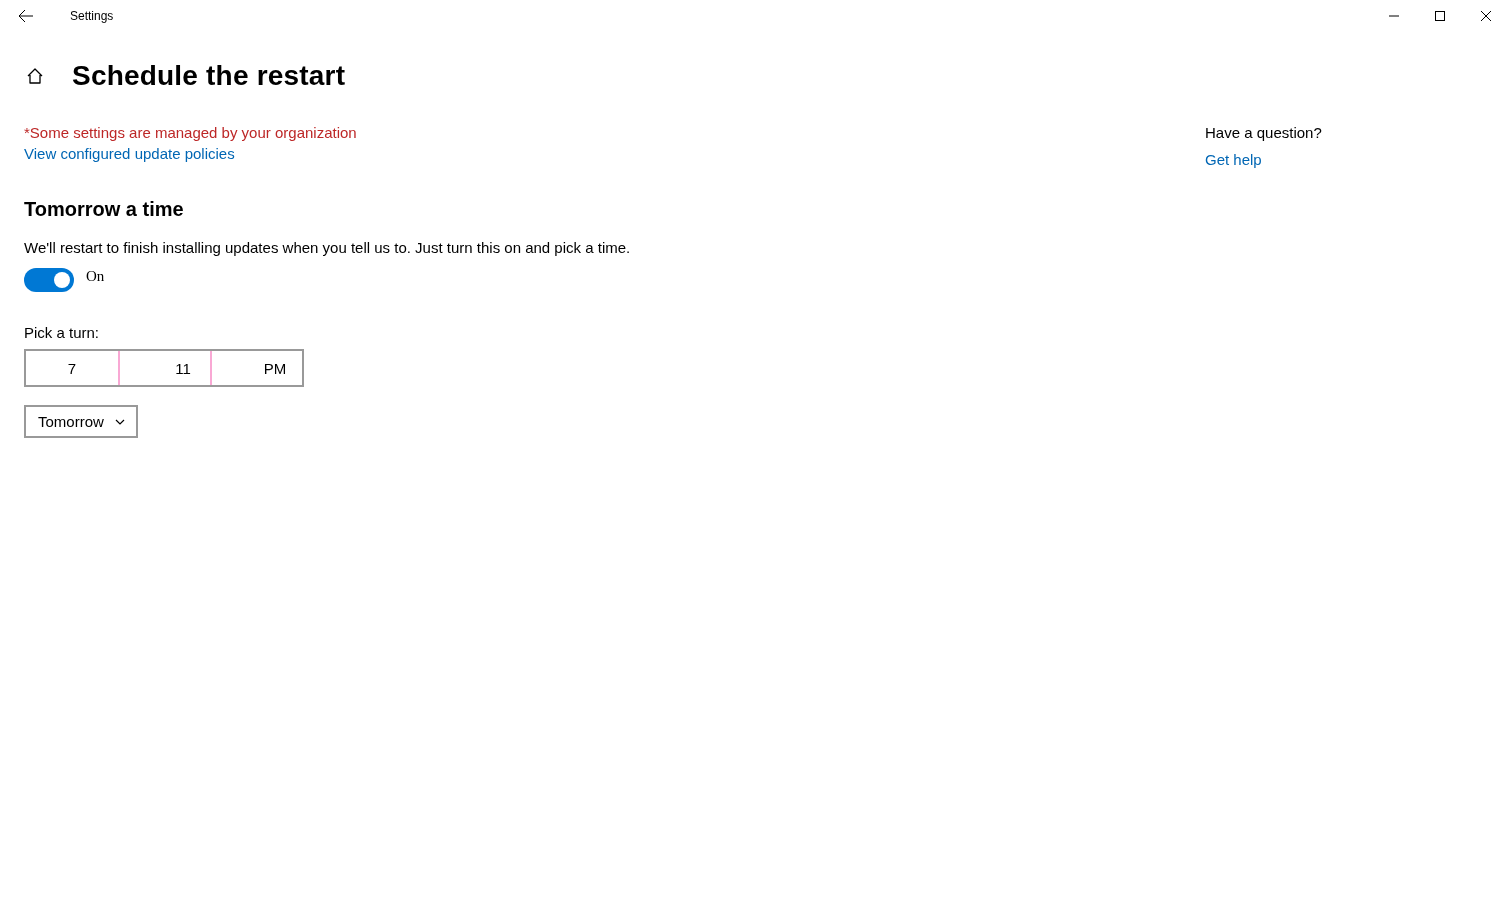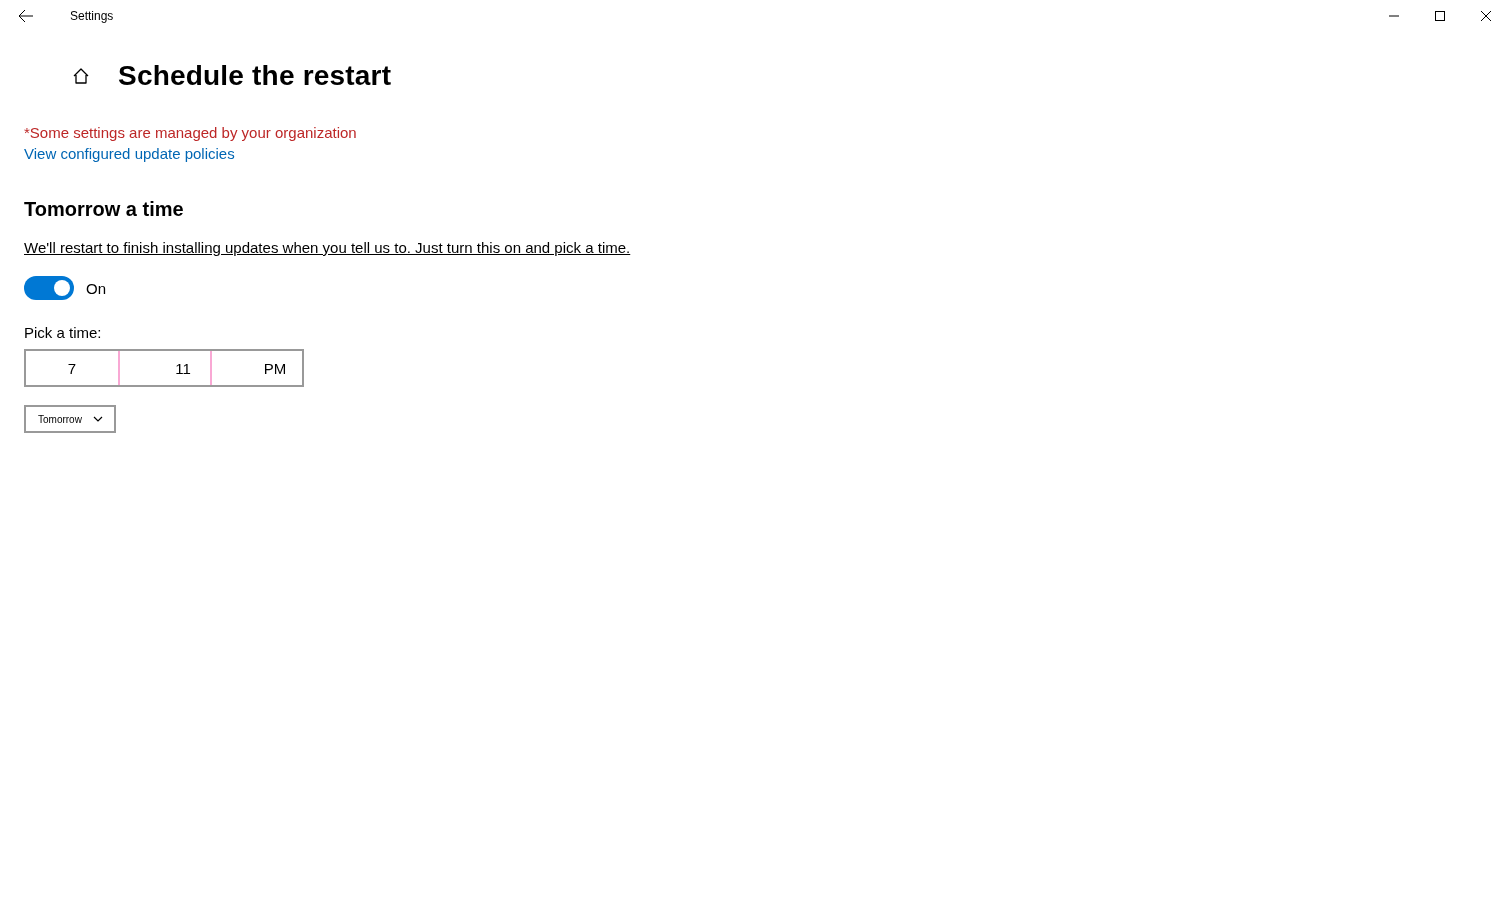--- a/index.html
+++ b/index.html
@@ -42,21 +42,20 @@
       display: flex;
       align-items: center;
       justify-content: center;
       cursor: pointer;
     }
 
     .page-header {
       display: flex;
       align-items: center;
       padding: 28px 24px 16px 24px;
-      margin-left: 46px;
     }
     .home-icon {
       width: 22px;
       height: 22px;
       display: flex;
       align-items: center;
       justify-content: center;
       cursor: pointer;
     }
     .page-title {
@@ -92,30 +91,29 @@
     }
 
     .section-title {
       font-size: 20px;
       font-weight: 600;
       margin-top: 36px;
       margin-bottom: 18px;
     }
     .section-desc {
       font-size: 15px;
-      margin-bottom: 20px;
+      margin-bottom: 12px;
       color: #000;
-      text-decoration: underline;
     }
 
     .toggle-row {
       display: flex;
-      align-items: center;
       gap: 12px;
-      margin-bottom: 24px;
+      margin-bottom: 32px;
+      font-family: Liberation Serif, serif;
     }
     .toggle {
       width: 50px;
       height: 24px;
       background: #0078d4;
       border-radius: 12px;
       position: relative;
       cursor: pointer;
     }
     .toggle-knob {
@@ -158,21 +156,21 @@
     }
 
     .day-picker {
       display: flex;
       align-items: center;
       border: 2px solid #999999;
       width: fit-content;
       padding: 6px 10px 6px 12px;
       gap: 10px;
       cursor: pointer;
-      font-size: 10px;
+      font-size: 15px;
     }
 
     .aside-heading {
       font-size: 15px;
       margin-bottom: 10px;
     }
     .aside-link {
       color: #0066b4;
       font-size: 15px;
       cursor: pointer;
@@ -224,28 +222,32 @@
     <h2 class="section-title">Tomorrow a time</h2>
     <p class="section-desc">We'll restart to finish installing updates when you tell us to. Just turn this on and pick a time.</p>
 
     <div class="toggle-row">
       <div class="toggle">
         <div class="toggle-knob"></div>
       </div>
       <span class="toggle-label">On</span>
     </div>
 
-    <div class="field-label">Pick a time:</div>
+    <div class="field-label">Pick a turn:</div>
     <div class="time-picker">
       <div class="time-seg">7</div>
       <div class="time-seg">11</div>
       <div class="time-seg">PM</div>
     </div>
 
     <div class="day-picker">
       <span>Tomorrow</span>
       <svg width="12" height="12" viewBox="0 0 12 12">
         <path d="M2 4 L6 8 L10 4" stroke="#000" stroke-width="1.2" fill="none"></path>
       </svg>
     </div>
   </div>
 
+  <div class="aside-col">
+    <div class="aside-heading">Have a question?</div>
+    <div class="aside-link">Get help</div>
+  </div>
 </div>
 
 </body></html>

